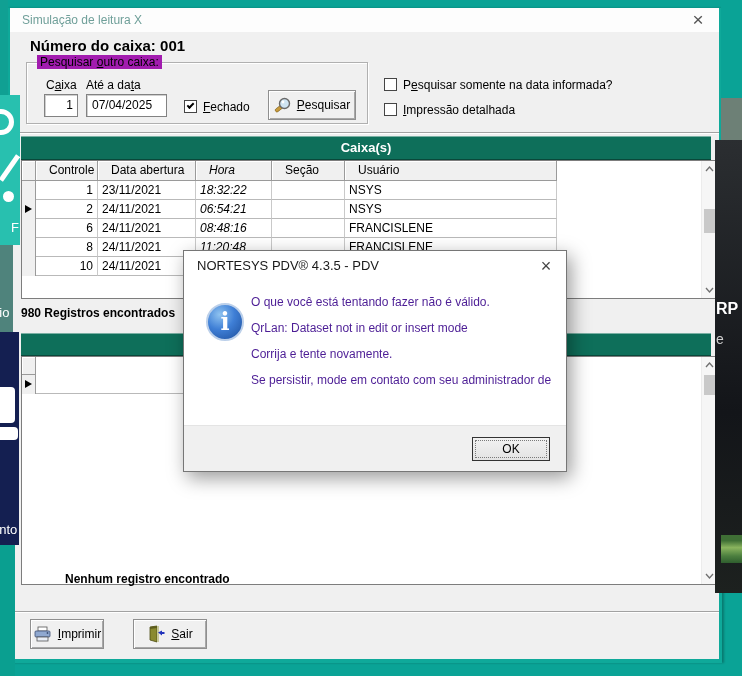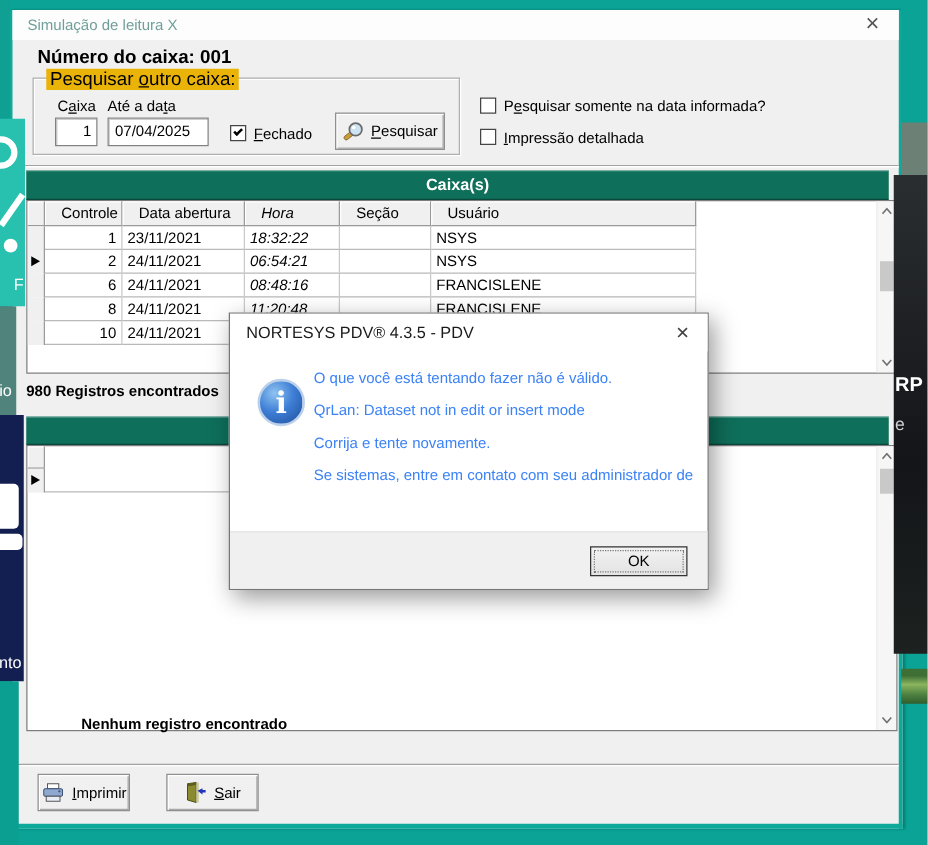--- a/index.html
+++ b/index.html
@@ -14,21 +14,21 @@
   .title-bar { left:10px; top:8px; width:709px; height:24px; background:#fdfdfd; z-index:2; }
   .title-text { position:absolute; left:12px; top:5px; font-size:12px; color:#6f9f99; }
   .close-x { position:absolute; right:10px; top:1px; width:22px; height:22px; color:#555;
              font-size:19px; line-height:22px; text-align:center; cursor:default; }
 
   .page-title { left:30px; top:37px; font-size:15px; font-weight:bold; z-index:2; }
 
   
   .groupbox { left:26px; top:62px; width:342px; height:62px;
               border:1px solid #b0b0b0; box-shadow:1px 1px 0 #fff, inset 1px 1px 0 #fff; z-index:2; }
-  .groupbox-label { position:absolute; left:10px; top:-8px; background:#eab308; padding:0 3px; font-size:15px; }
+  .groupbox-label { position:absolute; left:10px; top:-8px; background:#a21caf; padding:0 3px; font-size:12px; }
   .fld-label { position:absolute; font-size:12px; }
   .inputbox { position:absolute; background:#fff; border:1px solid #828282;
               box-shadow:inset 1px 1px 0 #cfcfcf; font-size:12px; line-height:21px; }
   .btn { background:#f0f0f0; border:1px solid #8f8f8f;
          box-shadow:inset 1px 1px 0 #fff, inset -1px -1px 0 #a8a8a8;
          display:flex; align-items:center; justify-content:center; gap:6px; font-size:12px; cursor:default; }
   .chk { position:absolute; width:13px; height:13px; background:#fff; border:1px solid #454545; }
   .chk .tick { position:absolute; left:2px; top:2px; width:7px; height:4px;
                border-left:2px solid #000; border-bottom:2px solid #000; transform:rotate(-45deg); }
   u { text-decoration:underline; }
@@ -76,39 +76,39 @@
   .s-bot  { left:0; top:545px; width:15px; height:131px; background:#0a9f90; }
   .ring { position:absolute; left:-12px; top:14px; width:26px; height:26px; border:5px solid #fff; border-radius:50%; }
   .bar  { position:absolute; left:7px; top:58px; width:5px; height:30px; background:#fff; transform:rotate(35deg); }
   .dot  { position:absolute; left:3px; top:96px; width:11px; height:11px; background:#fff; border-radius:50%; }
   .navy-ic1 { position:absolute; left:-11px; top:55px; width:26px; height:36px; background:#fff; border-radius:4px; }
   .navy-ic2 { position:absolute; left:-13px; top:95px; width:31px; height:13px; background:#fff; border-radius:4px; }
   .strip-txt { position:absolute; font-size:13px; color:#fff; white-space:nowrap; }
 
   .r-top   { right:0; top:0; width:21px; height:98px; background:#0aa396; z-index:4; }
   .r-gray  { right:0; top:98px; width:21px; height:42px; background:#6d8076; z-index:4; }
-  .r-photo { right:0; top:140px; width:21px; height:383px; z-index:4; overflow:hidden;
+  .r-photo { right:0; top:140px; width:21px; height:453px; z-index:4; overflow:hidden;
              background:linear-gradient(#2b2e31, #131519 60%, #1d211f); color:#fff;padding-left:27px; }
   .r-erp   { position:absolute; left:1px; top:160px; font-size:16px; font-weight:bold; color:#fff; }
   .r-e     { position:absolute; left:1px; top:191px; font-size:14px; color:#cfcfcf; }
   .r-green { right:0; top:535px; width:21px; height:28px; z-index:4;
              background:linear-gradient(#3f6f35 20%, #8ab45e 45%, #4c7f3f 75%, #2f5e2e); }
 
   
   .dialog { left:183px; top:250px; width:384px; height:222px; background:#fff; border:1px solid #767676;
             box-shadow:4px 6px 18px rgba(0,0,0,.4); z-index:10; }
   .dlg-title { position:absolute; left:0; top:0; right:0; height:30px; background:#fff; }
   .dlg-title-text { position:absolute; left:13px; top:7px; font-size:13px; color:#1a1a1a; }
   .dlg-close { position:absolute; right:8px; top:3px; width:24px; height:24px; color:#444;
                font-size:18px; line-height:24px; text-align:center; }
   .info-icon { position:absolute; left:22px; top:52px; width:38px; height:38px; border-radius:50%;
                background:radial-gradient(circle at 34% 28%, #8fc3f0 0%, #3f7fd6 45%, #1d4e9b 100%);
                border:2px solid #bcd0ea; color:#fff; font-family:"DejaVu Serif",serif; font-weight:bold;
                font-size:24px; text-align:center; line-height:34px; }
-  .dlg-text { position:absolute; left:67px; top:44px; width:308px; font-size:12px; color:#3b82f6; }
+  .dlg-text { position:absolute; left:67px; top:44px; width:308px; font-size:12px; color:#4c1d95; }
   .dlg-line { line-height:15px; margin-bottom:11px; }
   .dlg-line.tight { margin-bottom:2px; }
   .dlg-footer { position:absolute; left:0; right:0; bottom:0; height:46px; background:#f0f0f0; border-top:1px solid #e4e4e4;padding-left:8px; }
   .ok-btn { position:absolute; right:16px; top:11px; width:78px; height:24px;
             background:linear-gradient(#f2f2f2,#e3e3e3); border:1px solid #333; text-align:center; }
   .ok-inner { position:absolute; left:2px; top:2px; right:2px; bottom:2px; border:1px dotted #7a7a7a;
               font-size:12px; line-height:17px; }
 
   
   .icn { flex:none; }
@@ -303,20 +303,20 @@
 <div class="abs dialog">
   <div class="dlg-title">
     <span class="dlg-title-text">NORTESYS PDV® 4.3.5 - PDV</span>
     <span class="dlg-close">×</span>
   </div>
   <div class="info-icon">i</div>
   <div class="dlg-text">
     <div class="dlg-line">O que você está tentando fazer não é válido.</div>
     <div class="dlg-line">QrLan: Dataset not in edit or insert mode</div>
     <div class="dlg-line">Corrija e tente novamente.</div>
-    <div class="dlg-line tight">Se sistemas, entre em contato com seu administrador de</div>
+    <div class="dlg-line tight">Se persistir, mode em contato com seu administrador de</div>
   </div>
   <div class="dlg-footer">
     <div class="ok-btn">
       <span class="ok-inner">OK</span>
     </div>
   </div>
 </div>
 
 </body></html>

